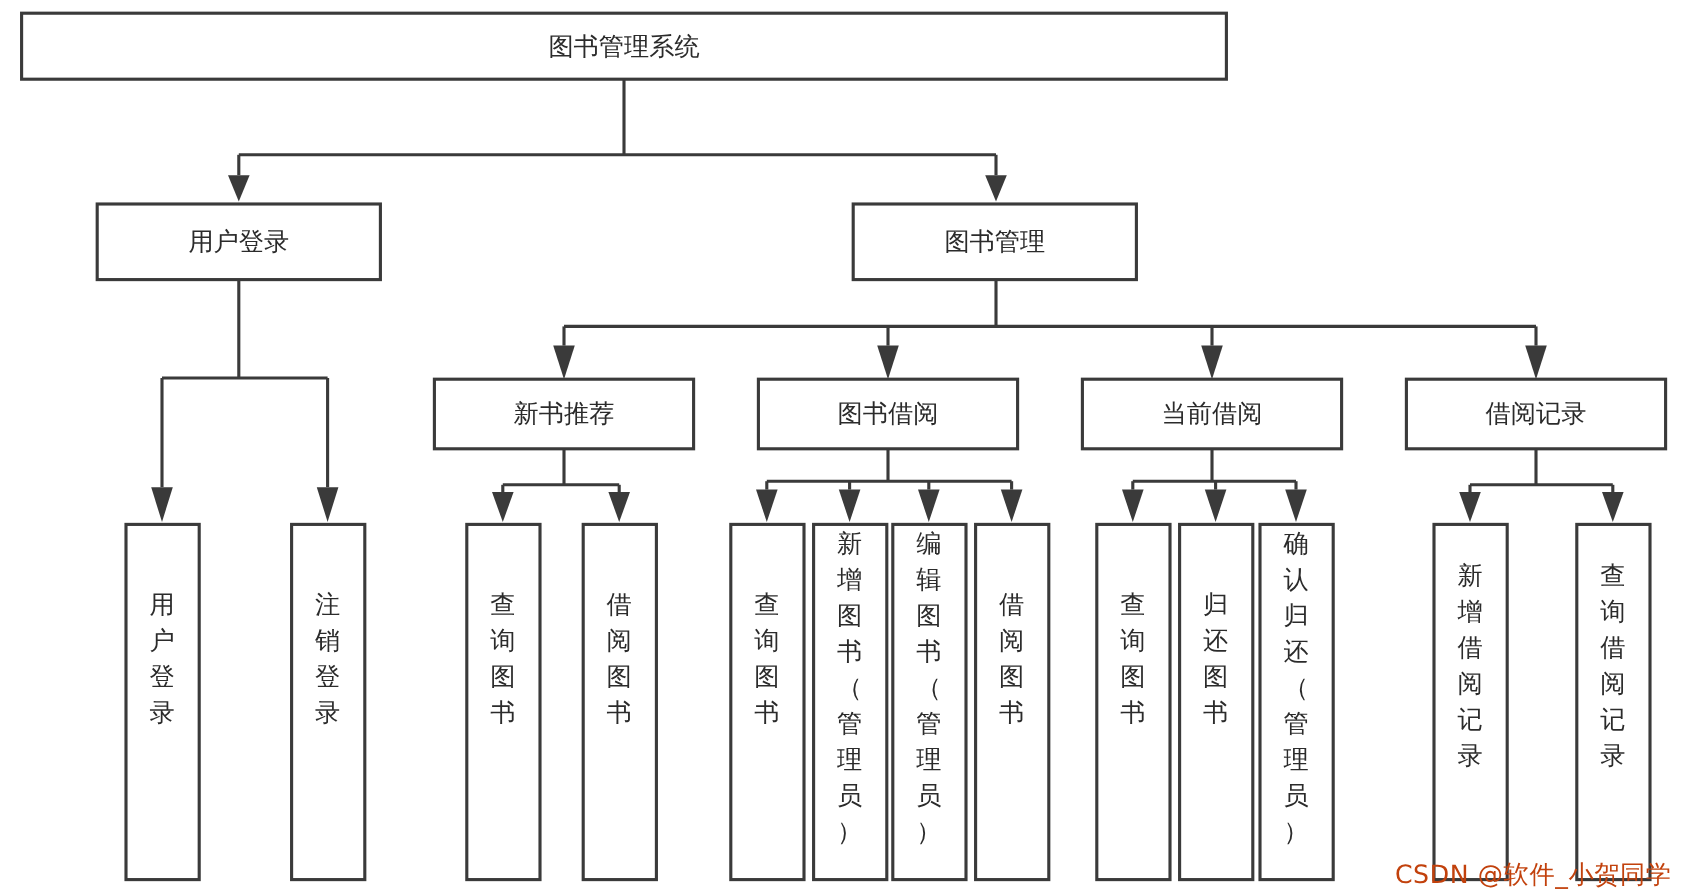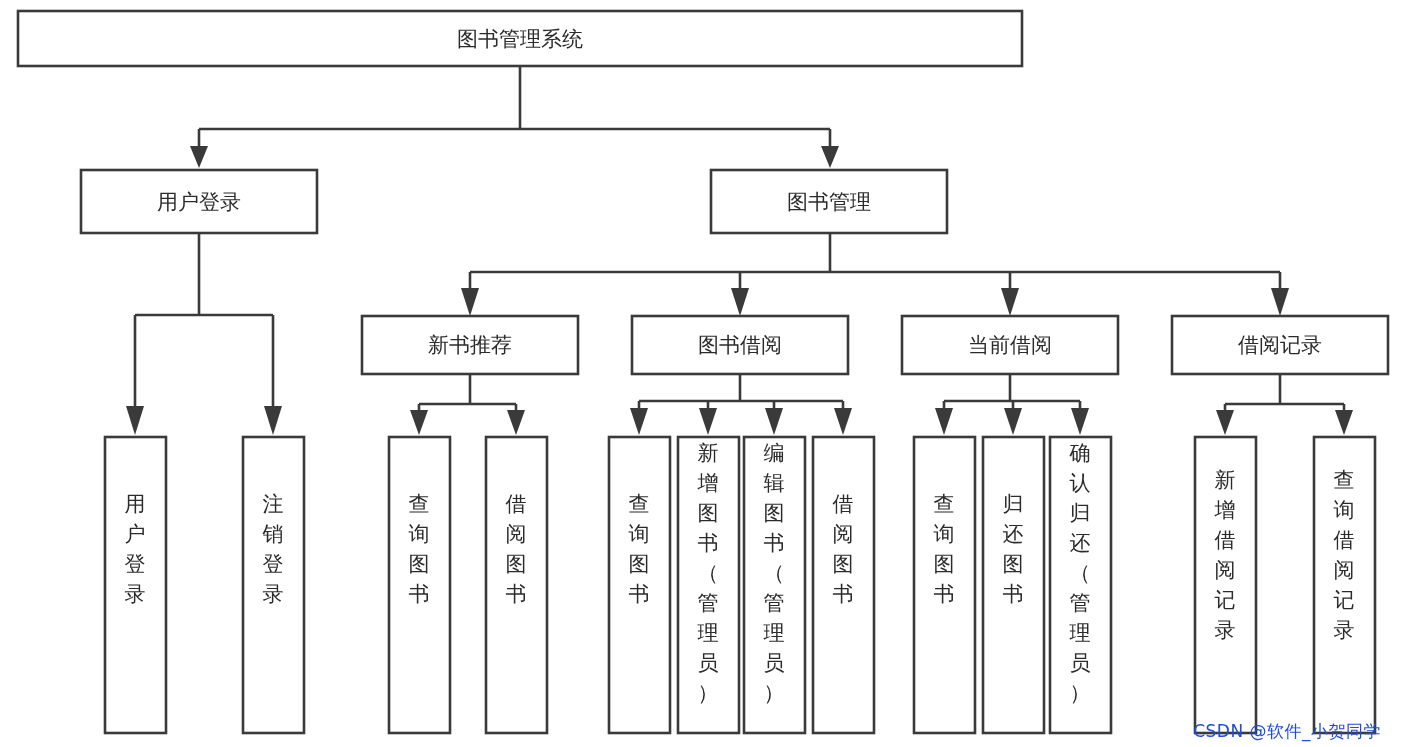--- a/index.html
+++ b/index.html
@@ -47,25 +47,25 @@
     dominant-baseline: middle;
   }
   .node-label-vertical {
     fill: #2b2b2b;
     font-family: "DejaVu Sans", "Liberation Sans", sans-serif;
     font-size: 21px;
     text-anchor: middle;
   }
   .watermark-text {
     position: absolute;
-    right: 24px;
+    right: 12px;
     bottom: 4px;
     font-family: "DejaVu Sans", "Liberation Sans", sans-serif;
-    font-size: 17px;
-    color: #1d4ed8;
+    font-size: 21px;
+    color: #c2410c;
     white-space: nowrap;
     letter-spacing: 0.5px;
   }
 </style>
 </head>
 <body>
 
 <div id="diagram-root">
 
   <svg class="diagram-canvas" viewBox="0 0 1405 747">

